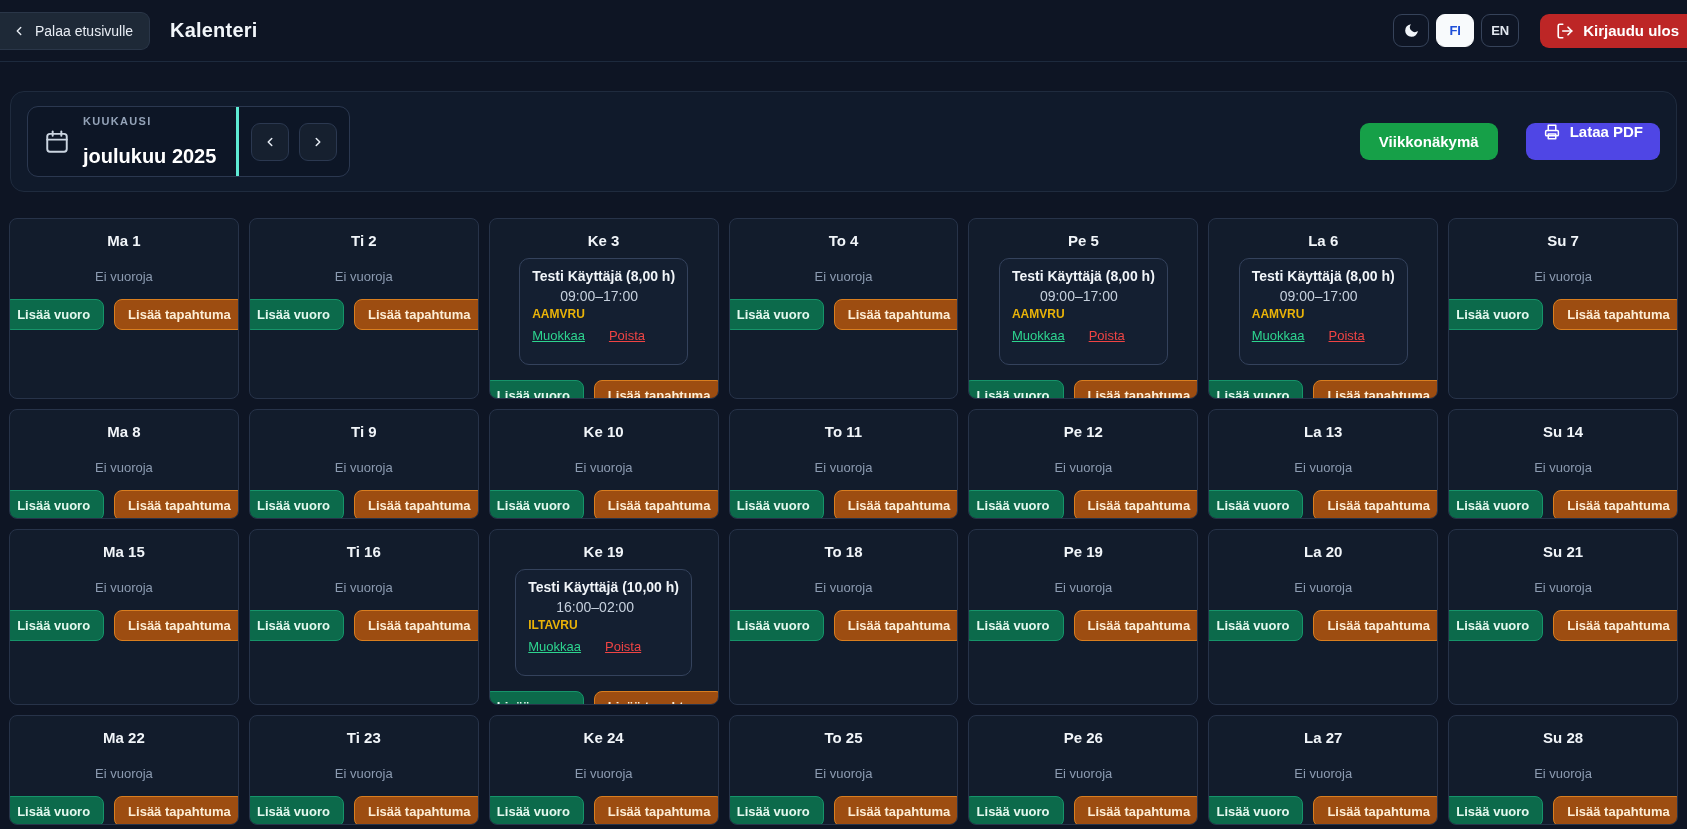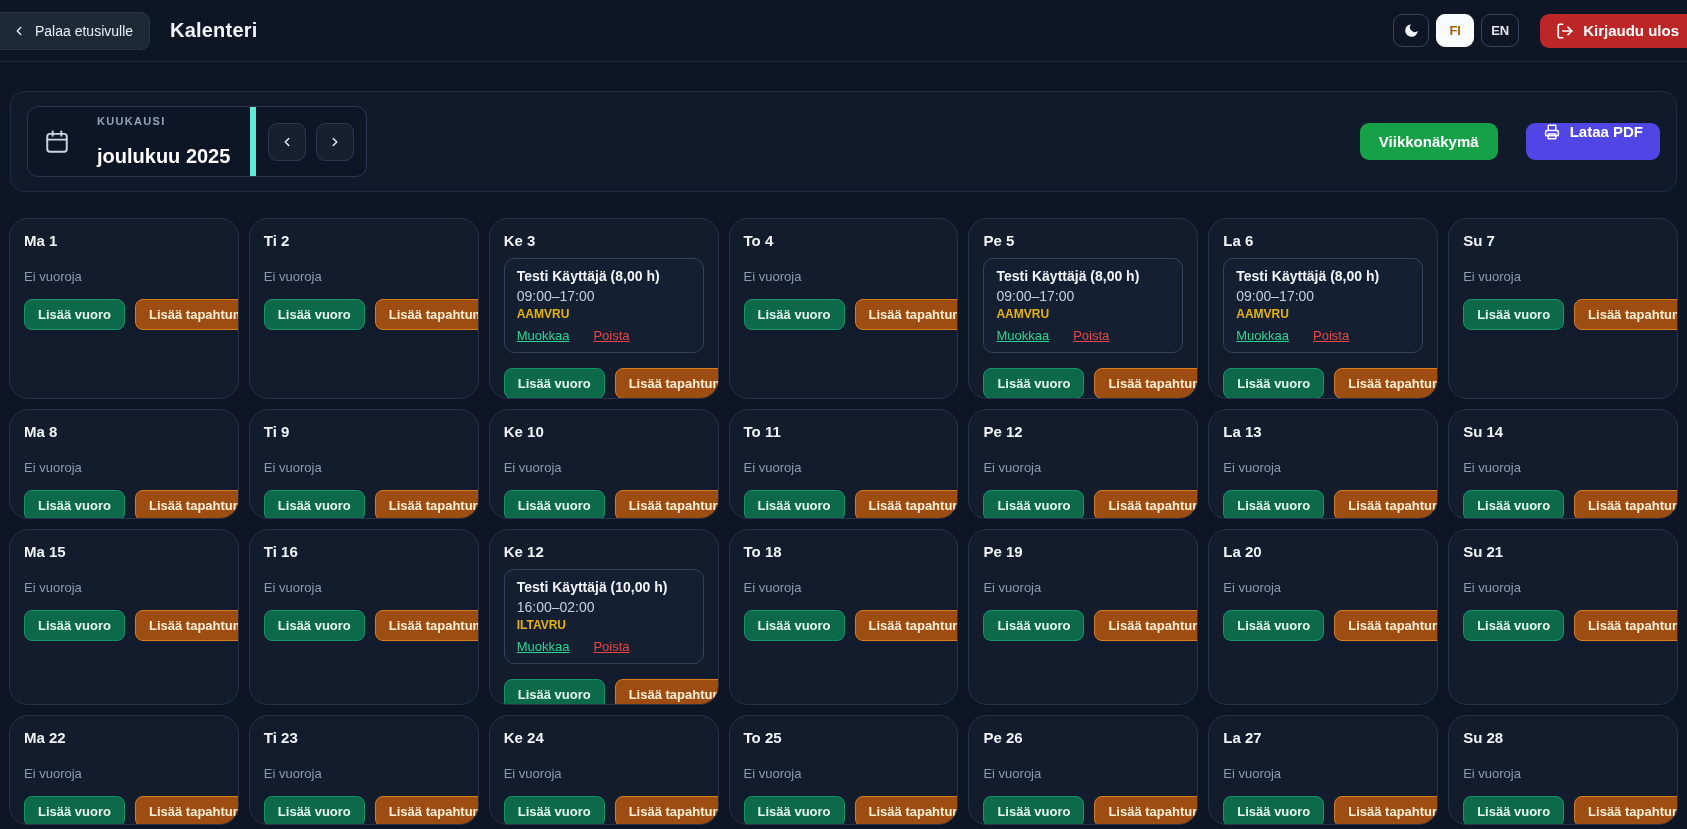--- a/index.html
+++ b/index.html
@@ -11,58 +11,58 @@
   .header { height:62px; flex:0 0 62px; display:flex; align-items:center; border-bottom:1px solid #1d2a3d; padding:0 0 0 0; }
   .back-btn { display:flex; align-items:center; gap:9px; background:#1e2937; color:#e8edf4; border:1px solid #2a3648;
               border-radius:0 9px 9px 0; border-left:none; height:38px; padding:0 16px 0 12px; font-size:14px; cursor:pointer; }
   .back-btn svg { stroke:#e8edf4; }
   .page-title { font-size:20px; font-weight:700; margin-left:20px; letter-spacing:.2px; }
   .header-right { margin-left:auto; display:flex; align-items:center; gap:7px; padding-right:0; }
   .icon-btn { width:36px; height:33px; background:transparent; border:1px solid #36435a; border-radius:9px;
               display:flex; align-items:center; justify-content:center; cursor:pointer; color:#f1f5f9; }
   .lang-btn { min-width:38px; height:33px; border-radius:9px; font-size:13px; font-weight:700; cursor:pointer;
               display:flex; align-items:center; justify-content:center; }
-  .lang-active { background:#f8fafc; color:#a16207; border:1px solid #f8fafc; }
+  .lang-active { background:#f8fafc; color:#1d4ed8; border:1px solid #f8fafc; }
   .lang-inactive { background:transparent; color:#e2e8f0; border:1px solid #36435a; }
   .logout-btn { display:flex; align-items:center; gap:9px; background:#bd2626; color:#ffffff; border:none;
                 border-radius:9px; height:34px; padding:0 20px 0 16px; font-size:15px; font-weight:700;
                 margin-left:14px; margin-right:-12px; cursor:pointer; }
 
   
   .toolbar-wrap { margin:29px 10px 0; }
   .toolbar { border:1px solid #1f2b3e; background:#101a2b; border-radius:14px; padding:14px 16px;
              display:flex; align-items:center; justify-content:space-between; }
   .period-box { display:flex; align-items:stretch; border:1px solid #2b3850; background:#0d1626; border-radius:11px; overflow:hidden; }
-  .period-main { display:flex; align-items:center; gap:27px; padding:8px 20px 8px 16px; border-right:6px solid #5eead4; }
+  .period-main { display:flex; align-items:center; gap:13px; padding:8px 20px 8px 16px; border-right:3px solid #5eead4; }
   .period-text { display:flex; flex-direction:column; }
   .period-label { font-size:11px; font-weight:700; letter-spacing:.12em; color:#94a3b8; }
   .period-value { font-size:20px; font-weight:700; color:#ffffff; margin-top:18px; }
   .nav-btns { display:flex; align-items:center; gap:10px; padding:0 12px; }
   .nav-btn { width:38px; height:38px; border-radius:9px; background:#16202f; border:1px solid #2b3850; color:#e2e8f0;
              display:flex; align-items:center; justify-content:center; cursor:pointer; }
   .toolbar-actions { display:flex; align-items:center; gap:28px; }
   .btn-week { background:#16a048; color:#fff; border:none; border-radius:9px; height:37px; padding:0 19px;
               font-size:15px; font-weight:700; cursor:pointer; }
   .btn-pdf { background:#4f46e5; color:#fff; border:none; border-radius:9px; height:37px; padding:0 17px;
              font-size:15px; font-weight:700; display:flex; align-items:flex-start; gap:9px; cursor:pointer; }
 
   
   .grid { margin:26px 9px 0; display:grid; grid-template-columns:repeat(7, 1fr); grid-template-rows:181px 110px 176px 110px;
           gap:10px; }
-  .cell { background:#121c2c; border:1px solid #273349; border-radius:19px; padding:13px 14px; display:flex; flex-direction:column; overflow:hidden; }
+  .cell { background:#121c2c; border:1px solid #273349; border-radius:8px; padding:13px 14px; display:flex; flex-direction:column; overflow:hidden;align-items:center; }
   .day-label { font-size:15px; font-weight:700; color:#f1f5f9; }
   .no-shifts { font-size:13px; color:#8c9bb1; margin-top:20px; }
   .day-actions { margin-top:15px; display:flex; gap:10px; }
   .btn-add-shift { background:#0c6a4b; border:1px solid #16946a; color:#e4f8ee; border-radius:8px;
                    font-size:13px; font-weight:700; padding:7px 13px; cursor:pointer; white-space:nowrap; }
   .btn-add-event { background:#9d4d11; border:1px solid #d97e1f; color:#fdeed6; border-radius:8px;
                    font-size:13px; font-weight:700; padding:7px 13px; cursor:pointer; white-space:nowrap; }
-  .shift-card { margin-top:9px; background:#16223599; border:1px solid #34425c; border-radius:10px; padding:8px 12px 9px; }
+  .shift-card { margin-top:9px; background:#16223599; border:1px solid #34425c; border-radius:10px; padding:8px 12px 21px; }
   .shift-title { font-size:14px; font-weight:700; color:#f1f5f9; line-height:1.4; }
-  .shift-time { font-size:14px; color:#c6d0dd; line-height:1.4; }
+  .shift-time { font-size:14px; color:#c6d0dd; line-height:1.4;margin-left:28px; }
   .shift-code { font-size:12px; font-weight:700; color:#eab308; line-height:1.45; }
   .shift-links { margin-top:4px; display:flex; gap:24px; }
   .link-edit { color:#2dd48f; font-size:13px; text-decoration:underline; cursor:pointer; }
   .link-delete { color:#ef4444; font-size:13px; text-decoration:underline; cursor:pointer; }
   svg { display:block; }
 </style>
 </head>
 <body>
 
 <div class="app">
@@ -346,21 +346,21 @@
     <div class="day-body">
           <div class="no-shifts">Ei vuoroja</div>
         </div>
     <div class="day-actions">
       <button class="btn-add-shift">Lisää vuoro</button>
       <button class="btn-add-event">Lisää tapahtuma</button>
     </div>
   </div>
 
   <div class="cell">
-    <div class="day-label">Ke 12</div>
+    <div class="day-label">Ke 19</div>
     <div class="day-body">
   <div class="shift-card">
     <div class="shift-title">Testi Käyttäjä (10,00 h)</div>
     <div class="shift-time">16:00–02:00</div>
     <div class="shift-code">ILTAVRU</div>
     <div class="shift-links">
       <a class="link-edit">Muokkaa</a>
       <a class="link-delete">Poista</a>
     </div>
   </div>

